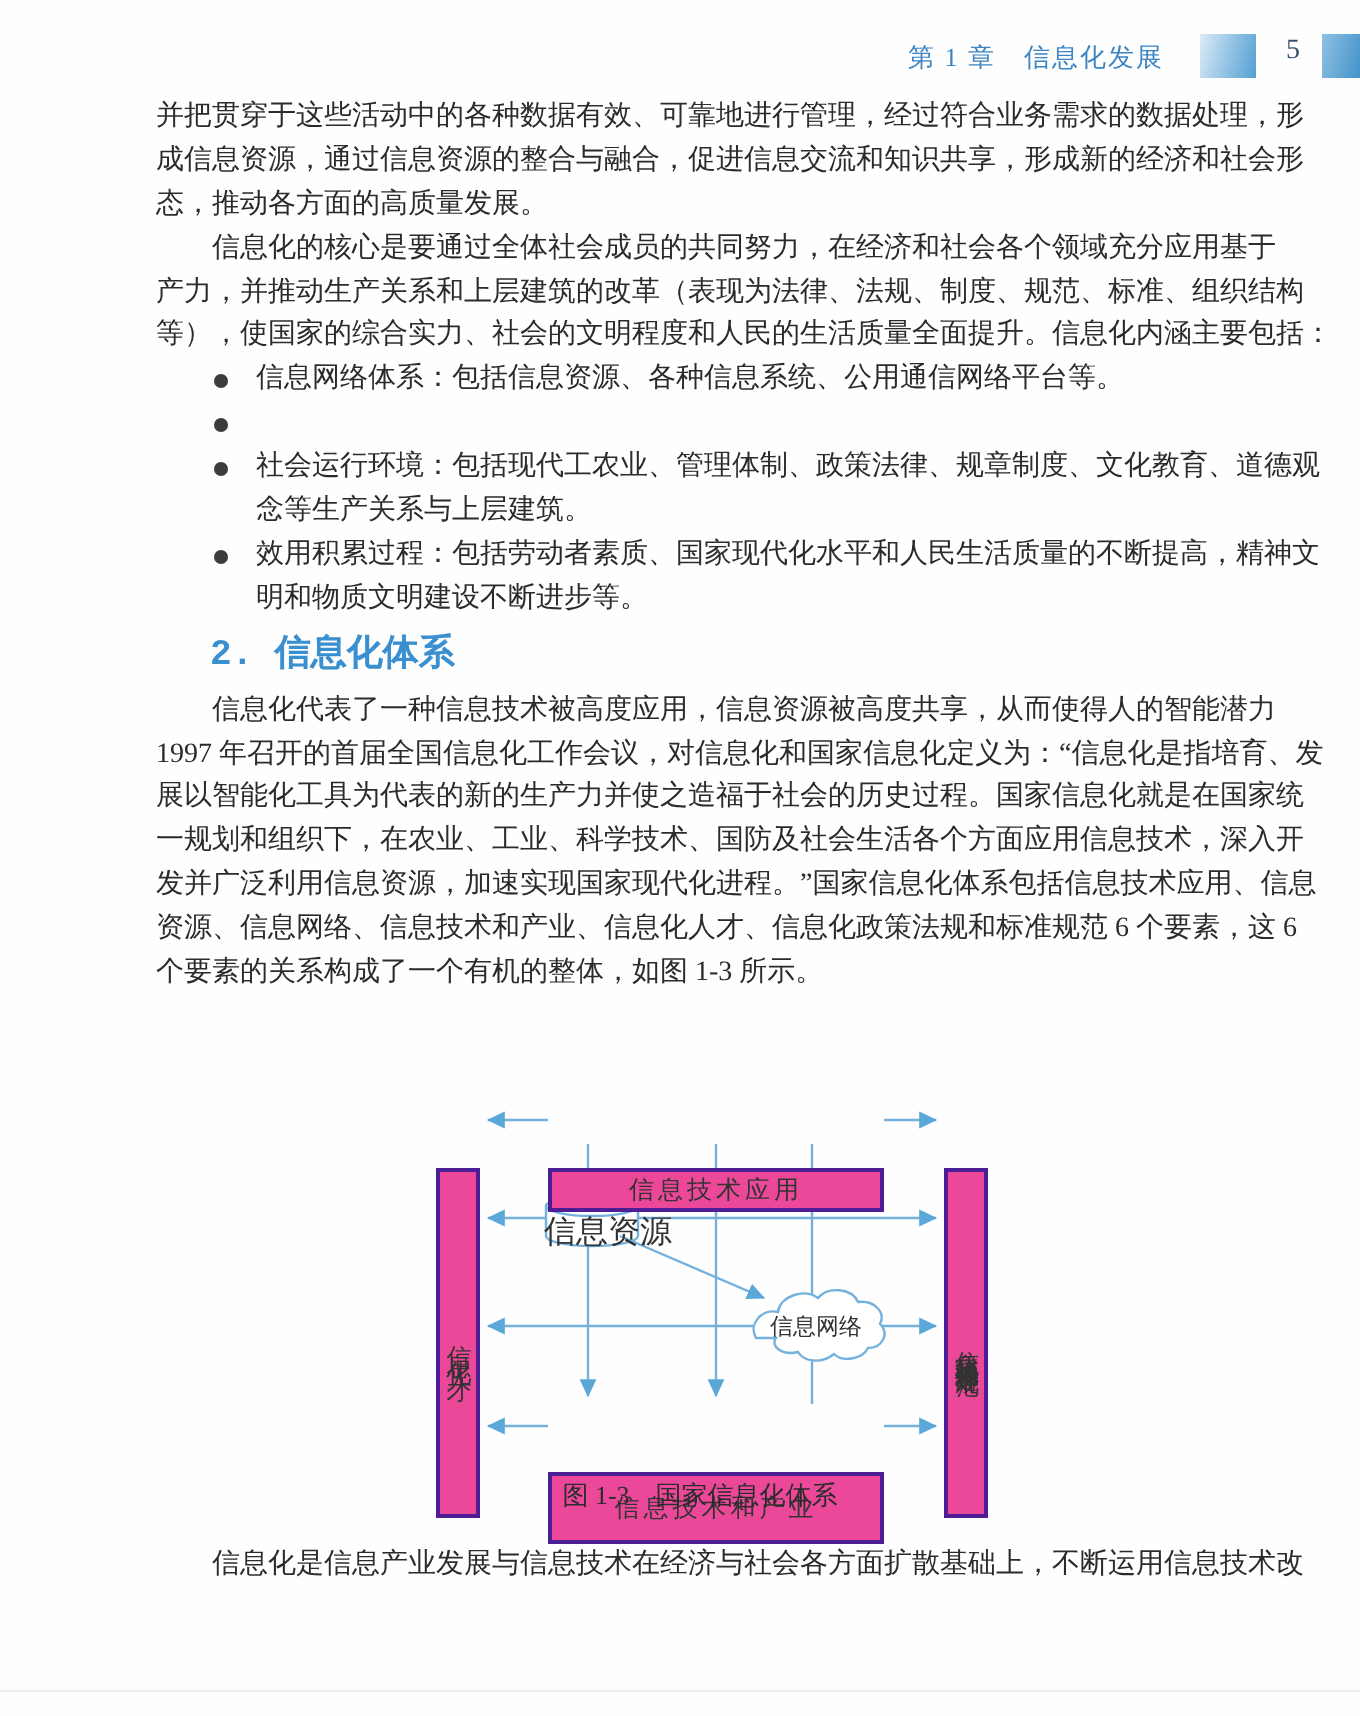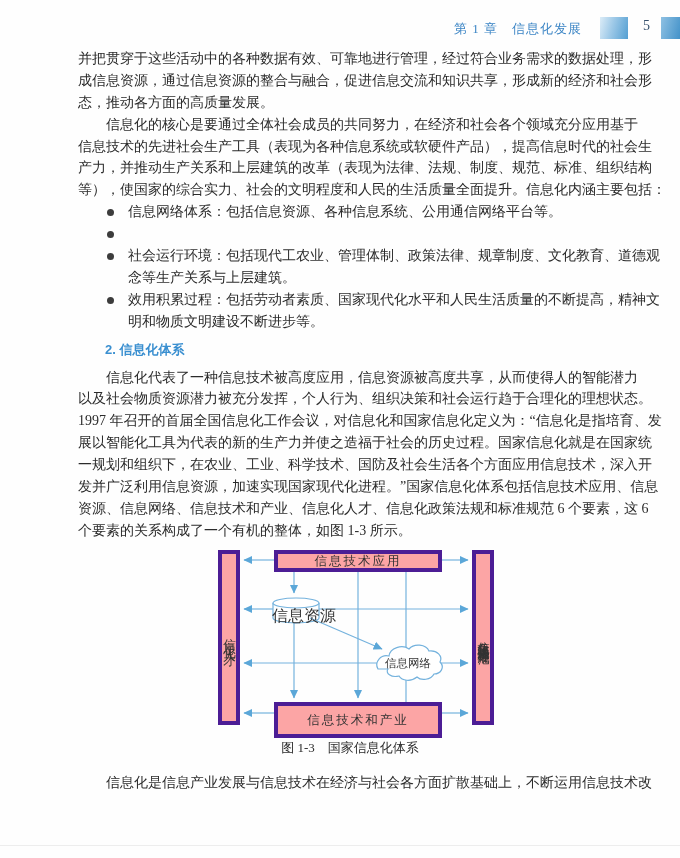--- a/index.html
+++ b/index.html
@@ -39,33 +39,33 @@
   .col-b { top:766px; }
   .line { height:21.9px; white-space:nowrap; }
   .indent { text-indent:28px; }
   .bullet { padding-left:50px; position:relative; }
   .bullet .dot {
     position:absolute; left:29px; top:8px; width:7px; height:7px;
     border-radius:50%; background:#3c3c3c;
   }
   .bullet-cont { padding-left:50px; }
   .blue-heading {
-    color:#3a8fd0; font-family:Liberation Sans, sans-serif;
-    font-weight:bold; font-size:13px; padding-left:27px;
+    color:#3a8fd0; font-family:Liberation Mono, monospace;
+    font-weight:bold; font-size:18px; padding-left:27px;
     height:22px; line-height:22px; margin:6px 0; white-space:nowrap;
   }
 
   
   .figure { position:absolute; left:200px; top:545px; width:300px; height:215px; }
   .fig-svg { position:absolute; left:0; top:0; }
   .node {
     position:absolute; box-sizing:border-box;
-    border:4px solid #4c1d95; background:#fca5a5;
+    border:2px solid #4c1d95; background:#ec4899;
     display:flex; align-items:center; justify-content:center;
-    font-size:12.5px; color:#333;
+    font-size:12.5px; color:#333;margin-top:34px;
   }
   .hbox { letter-spacing:2px; }
   .vbox { writing-mode:vertical-rl; text-orientation:upright; }
   #node-top    { left:74px;  top:5px;   width:168px; height:22px; }
   #node-bottom { left:74px;  top:157px; width:168px; height:36px; }
   #node-left   { left:18px;  top:5px;   width:22px;  height:175px; letter-spacing:4px; }
   #node-right  { left:272px; top:5px;   width:22px;  height:175px; letter-spacing:1px; font-size:12px; }
   .cyl-label {
     position:absolute; left:72px; top:61px; width:48px; text-align:center;
     font-size:16px; color:#333; white-space:nowrap;
@@ -93,35 +93,33 @@
   <div class="grad-box1"></div>
   <div class="page-num">5</div>
   <div class="grad-box2"></div>
 
   <div class="text-col col-a">
     <div class="line indent" style="text-indent:0">并把贯穿于这些活动中的各种数据有效、可靠地进行管理，经过符合业务需求的数据处理，形</div>
     <div class="line">成信息资源，通过信息资源的整合与融合，促进信息交流和知识共享，形成新的经济和社会形</div>
     <div class="line">态，推动各方面的高质量发展。</div>
 
     <div class="line indent">信息化的核心是要通过全体社会成员的共同努力，在经济和社会各个领域充分应用基于</div>
-    <div class="line">信息技术的先进社会生产工具（表现为各种信息系统或软硬件产品），提高信息时代的社会生</div>
     <div class="line">产力，并推动生产关系和上层建筑的改革（表现为法律、法规、制度、规范、标准、组织结构</div>
     <div class="line">等），使国家的综合实力、社会的文明程度和人民的生活质量全面提升。信息化内涵主要包括：</div>
 
     <div class="line bullet"><span class="dot"></span><span>信息网络体系：包括信息资源、各种信息系统、公用通信网络平台等。</span></div>
     <div class="line bullet"><span class="dot"></span></div>
     <div class="line bullet"><span class="dot"></span><span>社会运行环境：包括现代工农业、管理体制、政策法律、规章制度、文化教育、道德观</span></div>
     <div class="line bullet-cont">念等生产关系与上层建筑。</div>
     <div class="line bullet"><span class="dot"></span><span>效用积累过程：包括劳动者素质、国家现代化水平和人民生活质量的不断提高，精神文</span></div>
     <div class="line bullet-cont">明和物质文明建设不断进步等。</div>
 
     <div class="blue-heading">2. 信息化体系</div>
 
     <div class="line indent">信息化代表了一种信息技术被高度应用，信息资源被高度共享，从而使得人的智能潜力</div>
-    <div class="line">以及社会物质资源潜力被充分发挥，个人行为、组织决策和社会运行趋于合理化的理想状态。</div>
     <div class="line">1997 年召开的首届全国信息化工作会议，对信息化和国家信息化定义为：“信息化是指培育、发</div>
     <div class="line">展以智能化工具为代表的新的生产力并使之造福于社会的历史过程。国家信息化就是在国家统</div>
     <div class="line">一规划和组织下，在农业、工业、科学技术、国防及社会生活各个方面应用信息技术，深入开</div>
     <div class="line">发并广泛利用信息资源，加速实现国家现代化进程。”国家信息化体系包括信息技术应用、信息</div>
     <div class="line">资源、信息网络、信息技术和产业、信息化人才、信息化政策法规和标准规范 6 个要素，这 6</div>
     <div class="line">个要素的关系构成了一个有机的整体，如图 1-3 所示。</div>
   </div>
 
   <div class="figure">
     <svg class="fig-svg" width="300" height="215" viewBox="0 0 300 215">

